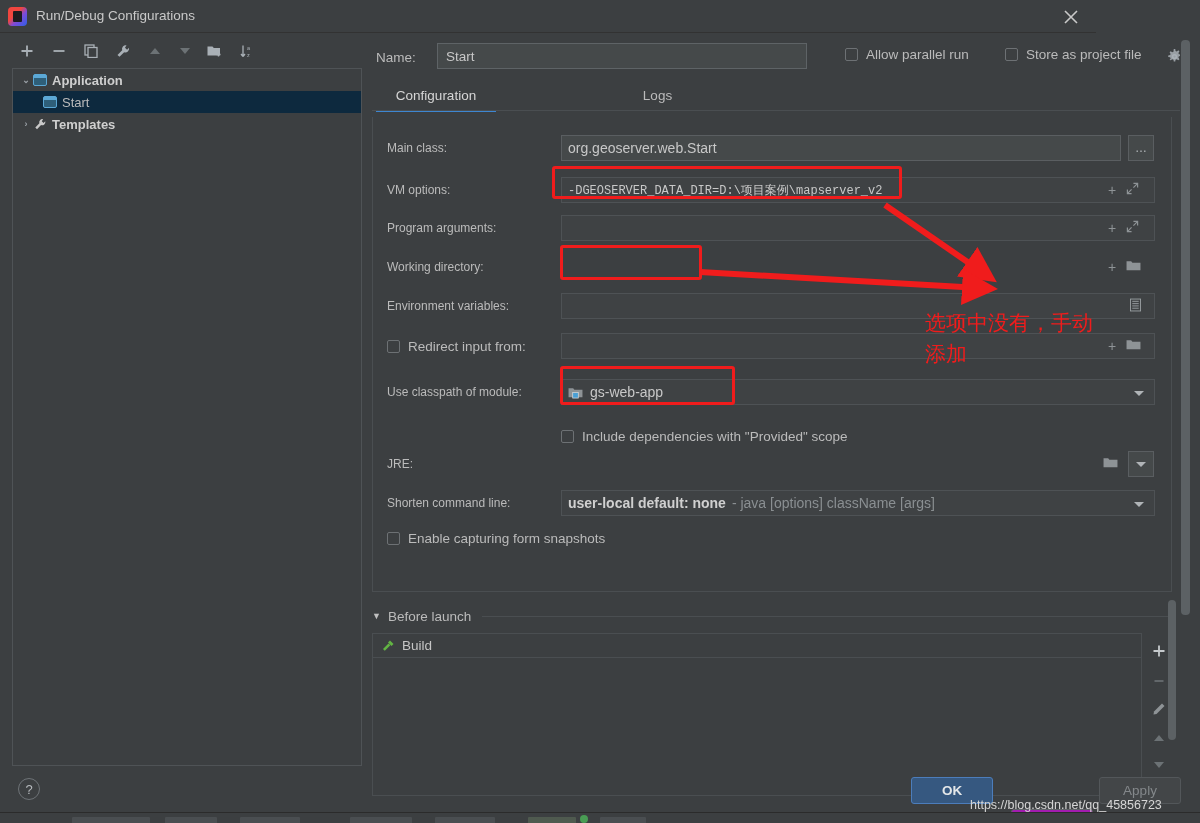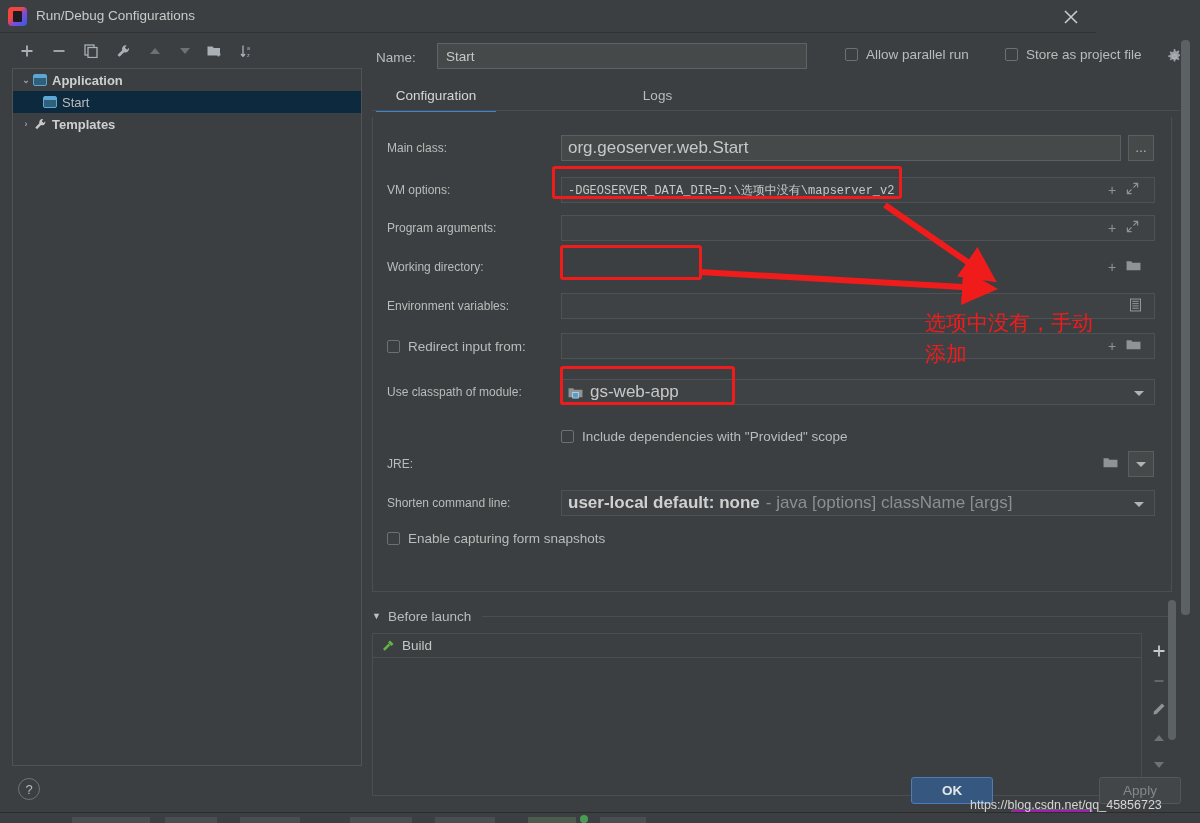--- a/index.html
+++ b/index.html
@@ -125,21 +125,21 @@
     position:absolute; left:0; top:79px; width:800px; height:475px;
     border:1px solid #4a4e51; border-top:none;
     background:#3c3f41;
   }
   .field-label{
     position:absolute; font-size:12px; color:#bbb; white-space:nowrap;
   }
   .inp{
     position:absolute; height:26px; background:#45494a;
     border:1px solid #5a5e61; color:#c8c8c8;
-    font-family:"Liberation Sans",sans-serif; font-size:17px;
+    font-family:"Liberation Sans",sans-serif; font-size:14px;
     padding:0 6px; outline:none; display:flex; align-items:center;
   }
   .inp.mono{ font-family:"Liberation Mono",monospace; font-size:12px; }
   .inp.flat{ border:1px solid #4e5255; background:#3f4244; }
   .btn-sq{
     position:absolute; width:26px; height:26px; background:#45494a;
     border:1px solid #5a5e61; display:flex; align-items:center;
     justify-content:center; color:#b7bcbf; cursor:pointer; font-size:12px;
   }
   .adorn{
@@ -366,21 +366,21 @@
       <div class="field-label" style="left:14px; top:24px;">Main class:</div>
       <div class="inp" style="left:188px; top:18px; width:560px;">
         <span>org.geoserver.web.Start</span>
       </div>
       <div class="btn-sq" style="left:755px; top:18px;">
         <span>…</span>
       </div>
 
       <div class="field-label" style="left:14px; top:66px;">VM options:</div>
       <div class="inp mono flat" style="left:188px; top:60px; width:594px;">
-        <span>-DGEOSERVER_DATA_DIR=D:\选项中没有\mapserver_v2</span>
+        <span>-DGEOSERVER_DATA_DIR=D:\项目案例\mapserver_v2</span>
       </div>
       <div class="adorn" style="left:735px; top:60px;">
         <span>+</span>
         <span>
           <svg width="13" height="13" viewBox="0 0 14 14">
               <path d="M8 1.5h4.5V6M6 12.5H1.5V8M12.5 1.5L8 6M1.5 12.5L6 8" stroke="#8e9396" stroke-width="1.3" fill="none"></path>
             </svg>
         </span>
       </div>
 

